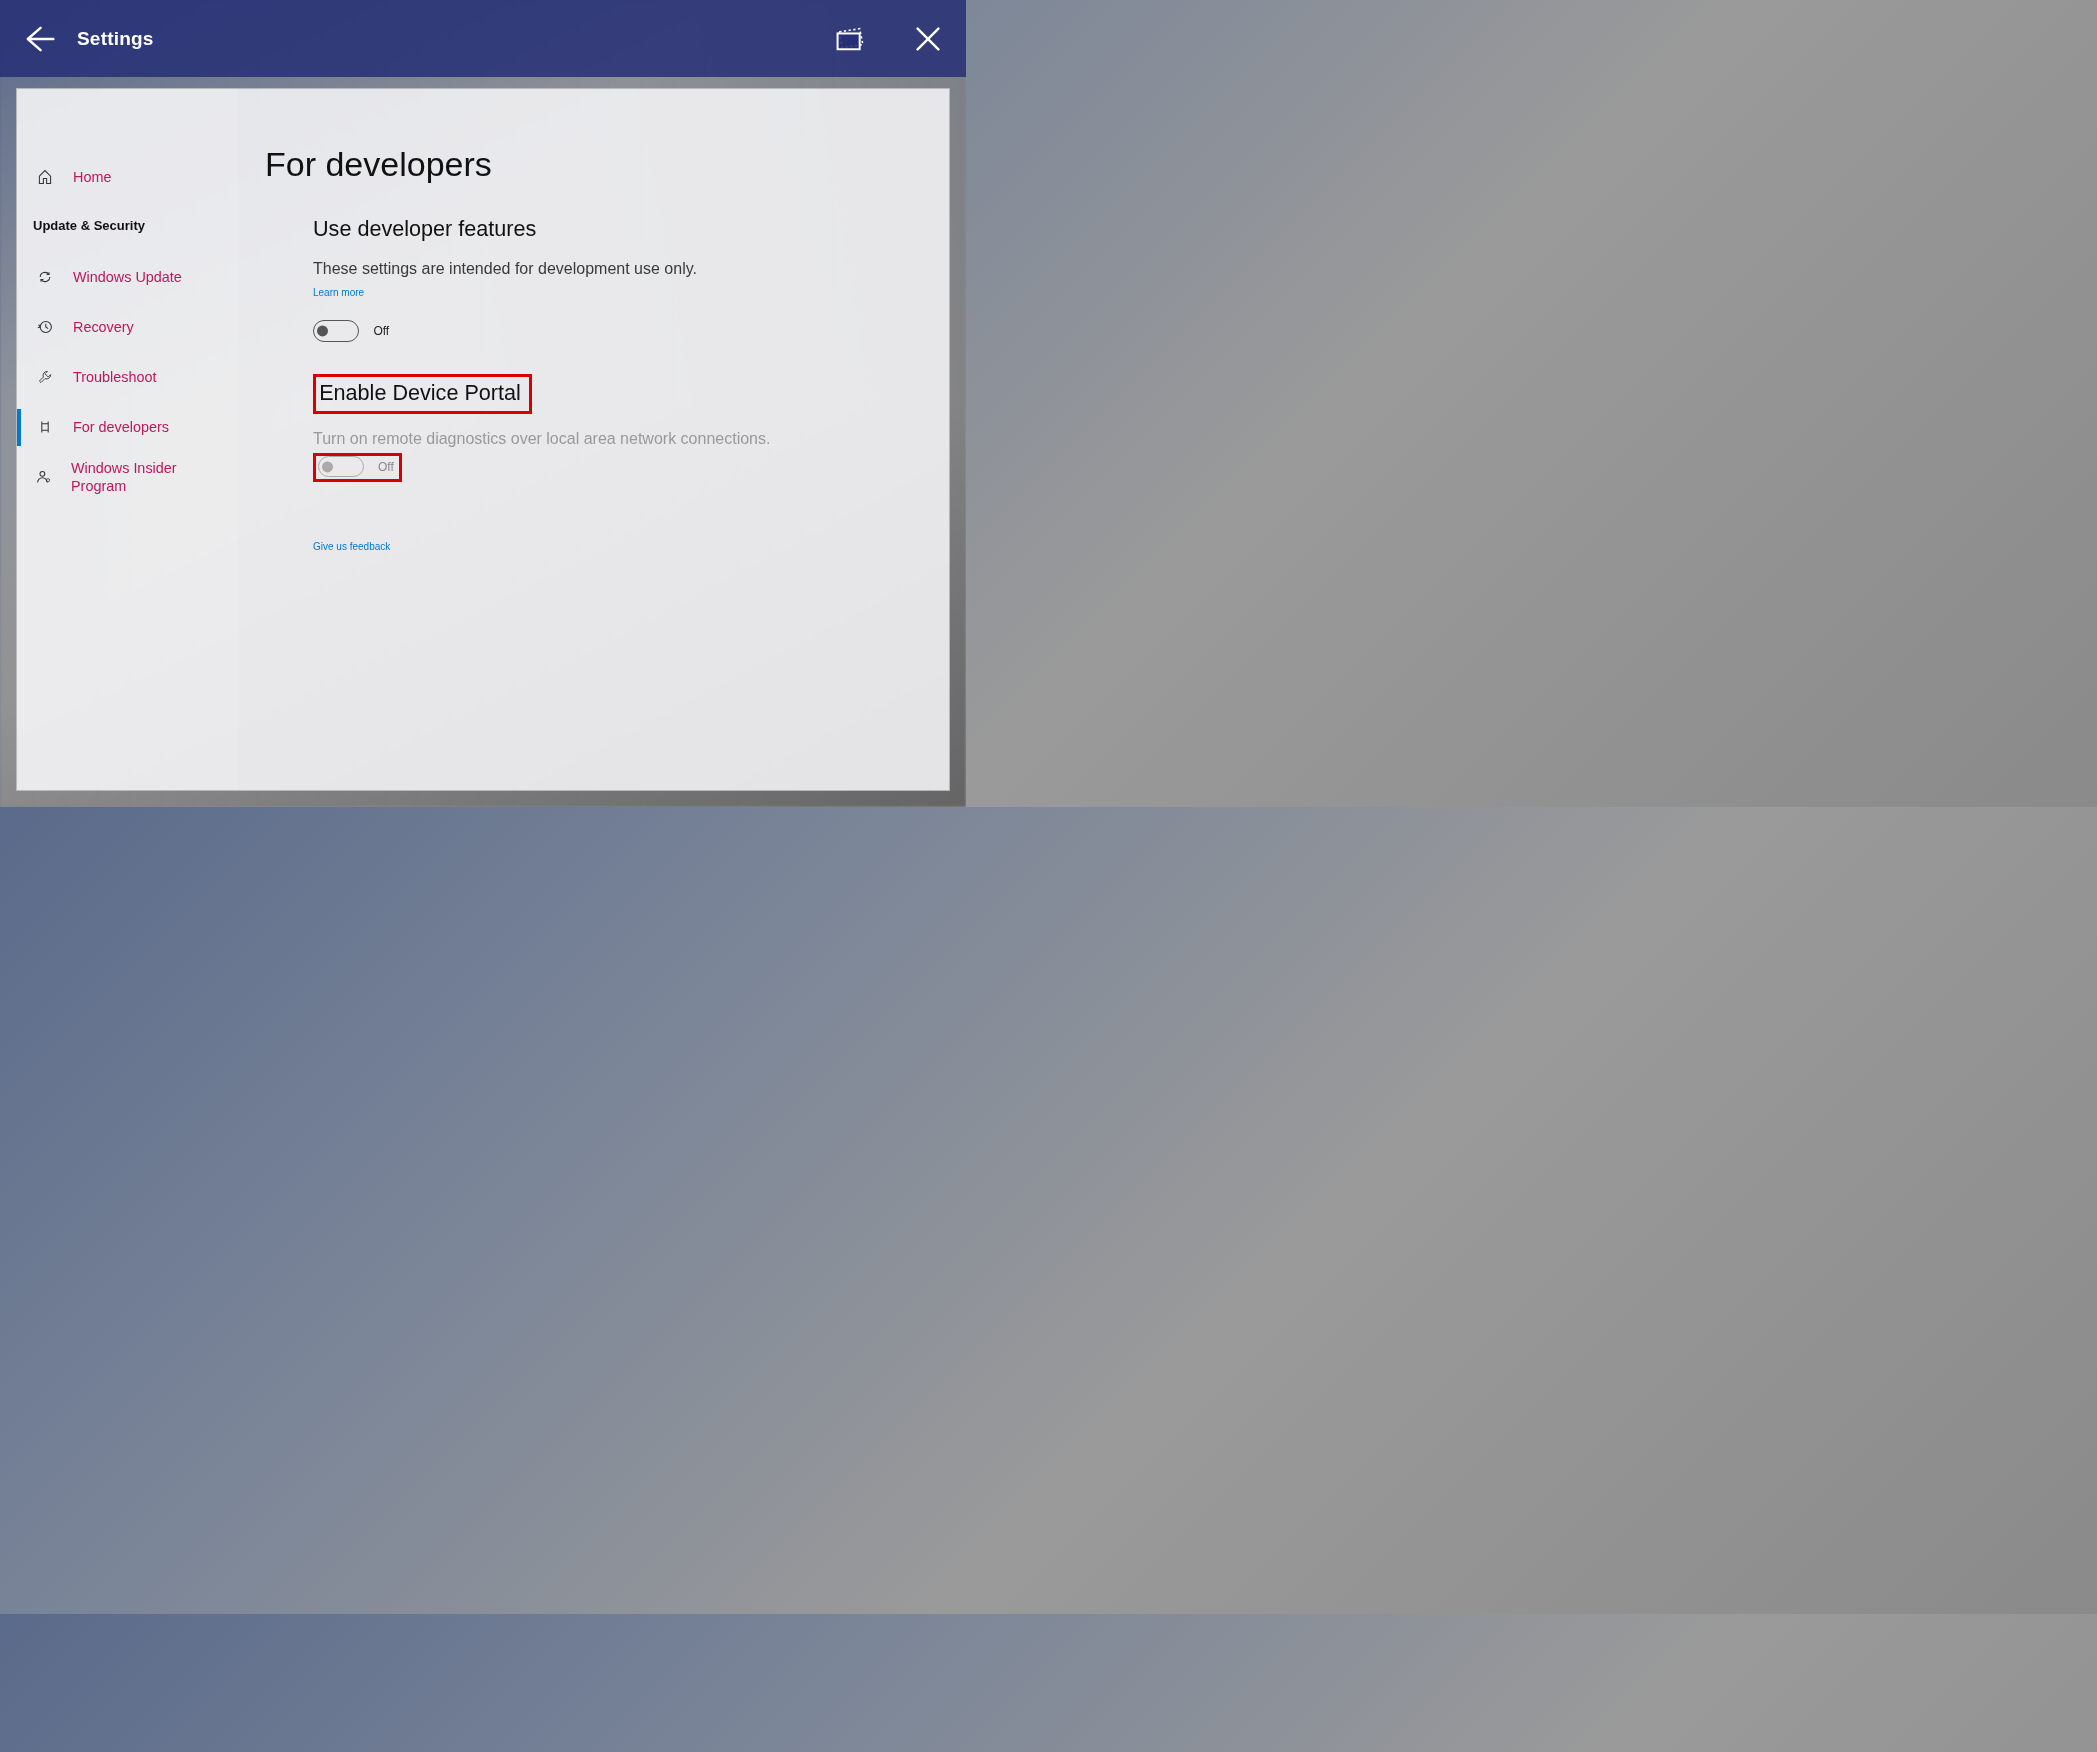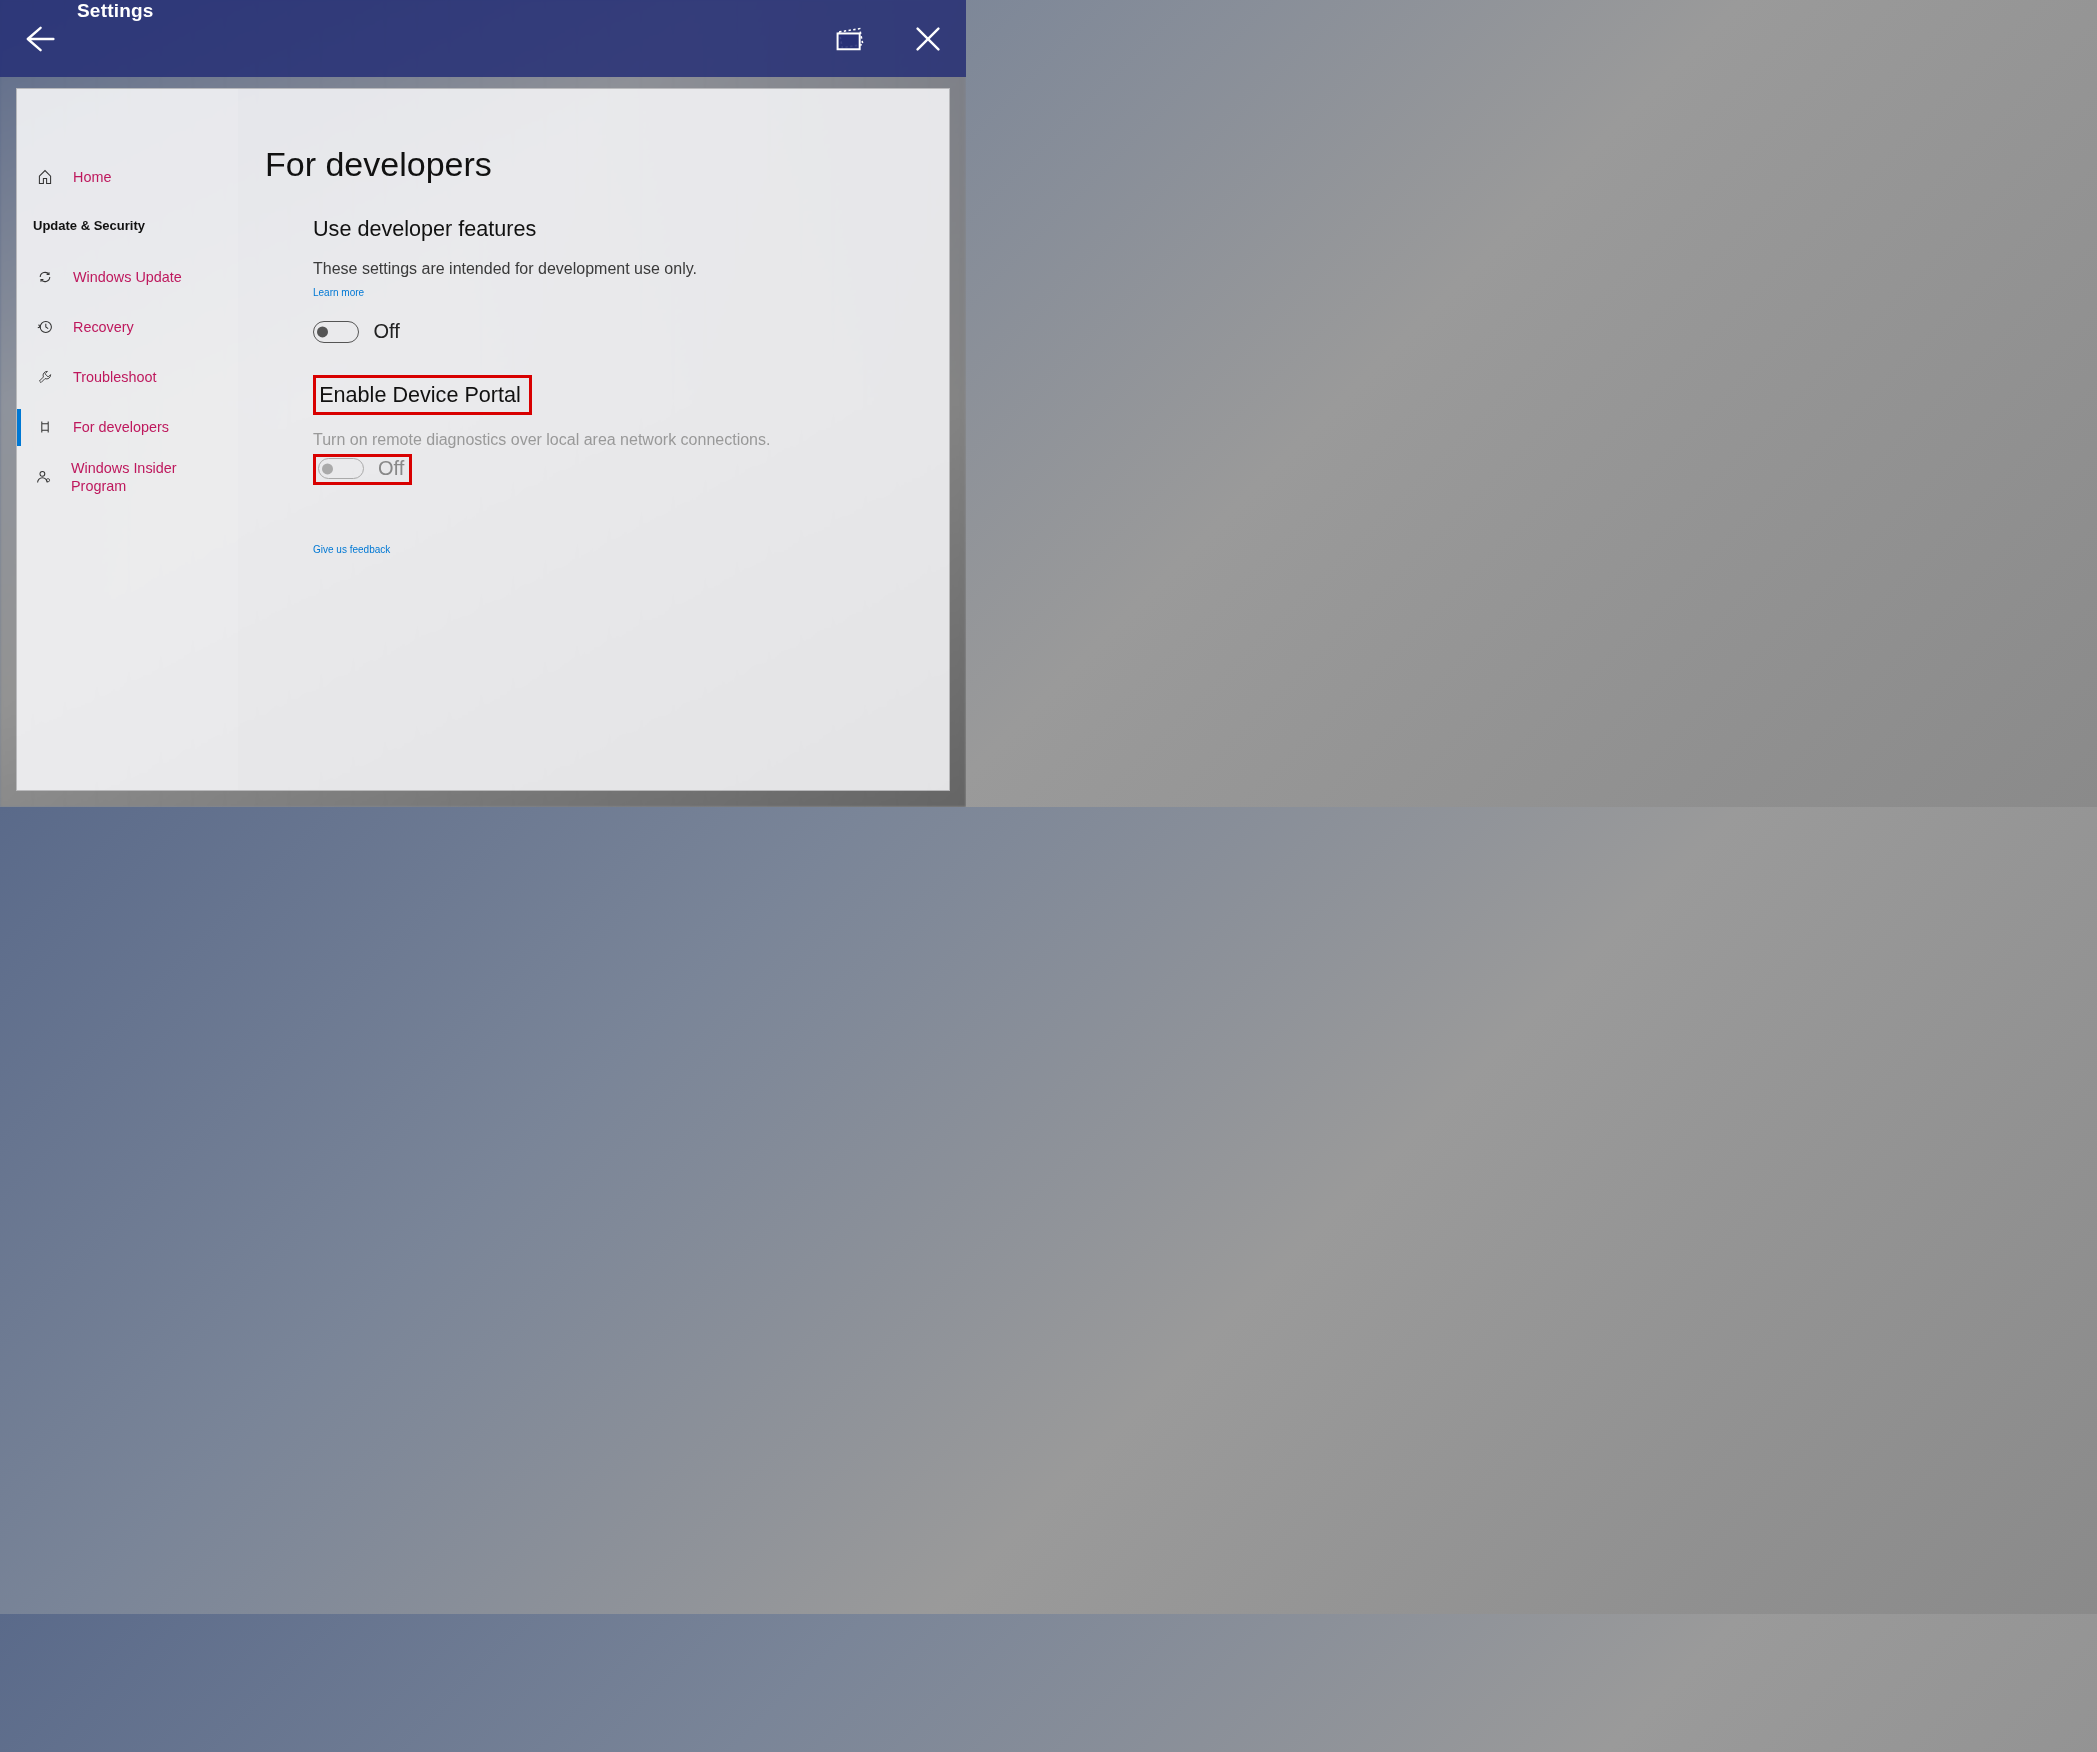--- a/index.html
+++ b/index.html
@@ -27,21 +27,21 @@
         linear-gradient(135deg, #6a7a9a 0%, #aaa 40%, #888 70%, #666 100%);
       filter: blur(0.8px);
     }
 
     
     .titlebar {
       position: relative;
       height: 77px;
       background: rgba(38, 47, 118, 0.85);
       display: flex;
-      align-items: flex-start;
+      align-items: center;
       color: #fff;
       z-index: 2;
     }
 
     .titlebar .back {
       width: 77px;
       height: 77px;
       display: flex;
       align-items: center;
       justify-content: center;
@@ -181,21 +181,21 @@
       left: 3.2px;
       top: 50%;
       transform: translateY(-50%);
       width: 11.2px;
       height: 11.2px;
       border-radius: 50%;
       background: #555;
     }
 
     .toggle-label {
-      font-size: 20px;
+      font-size: 12px;
       color: #222;
     }
 
     .section {
       margin-bottom: 24px;
       margin-left: 48px;
     }
 
     .highlight-box {
       border: 3.2px solid #d80000;

